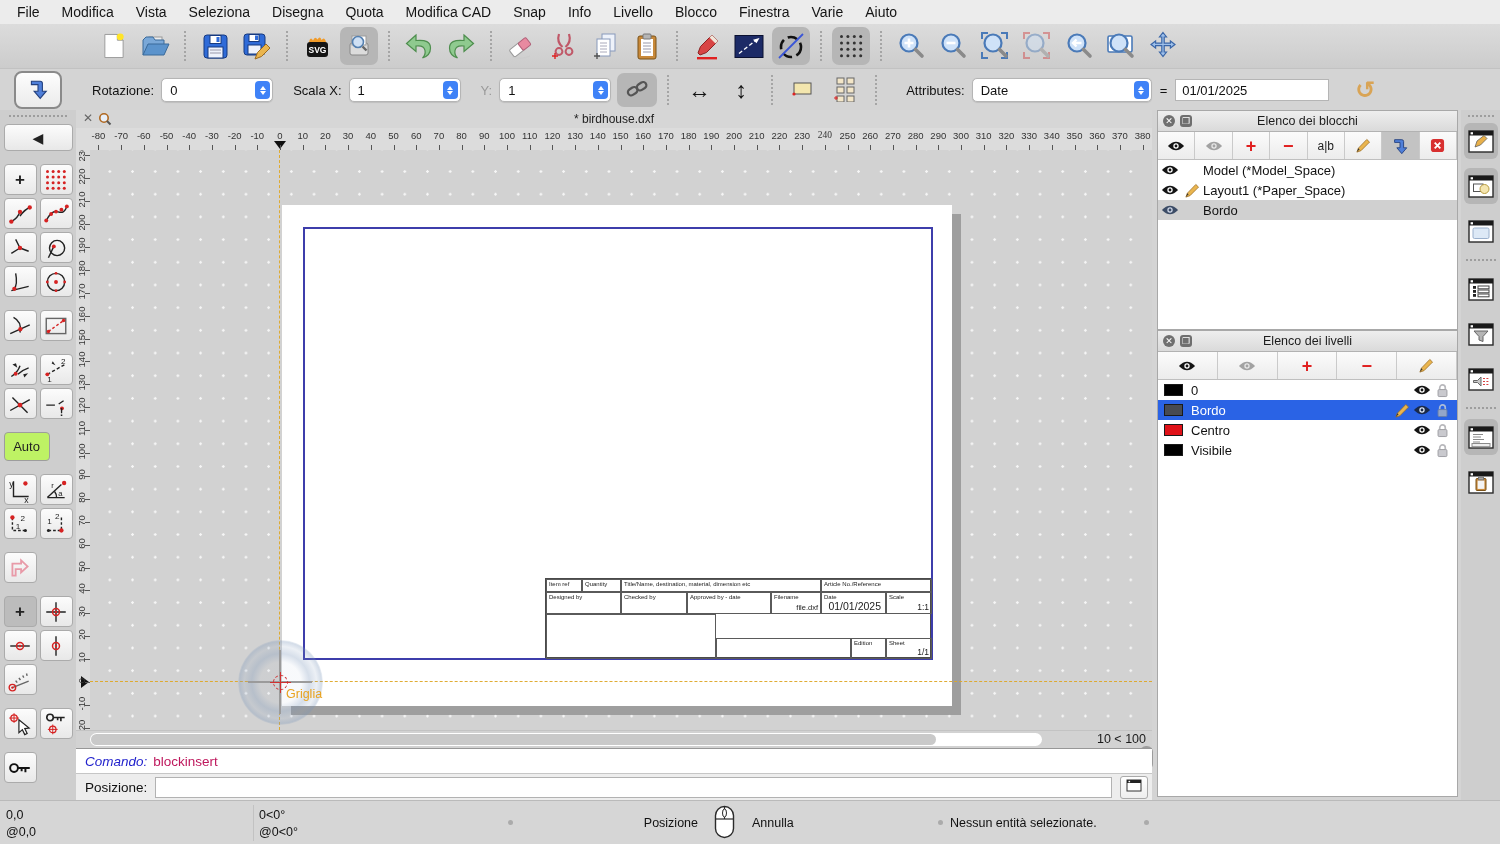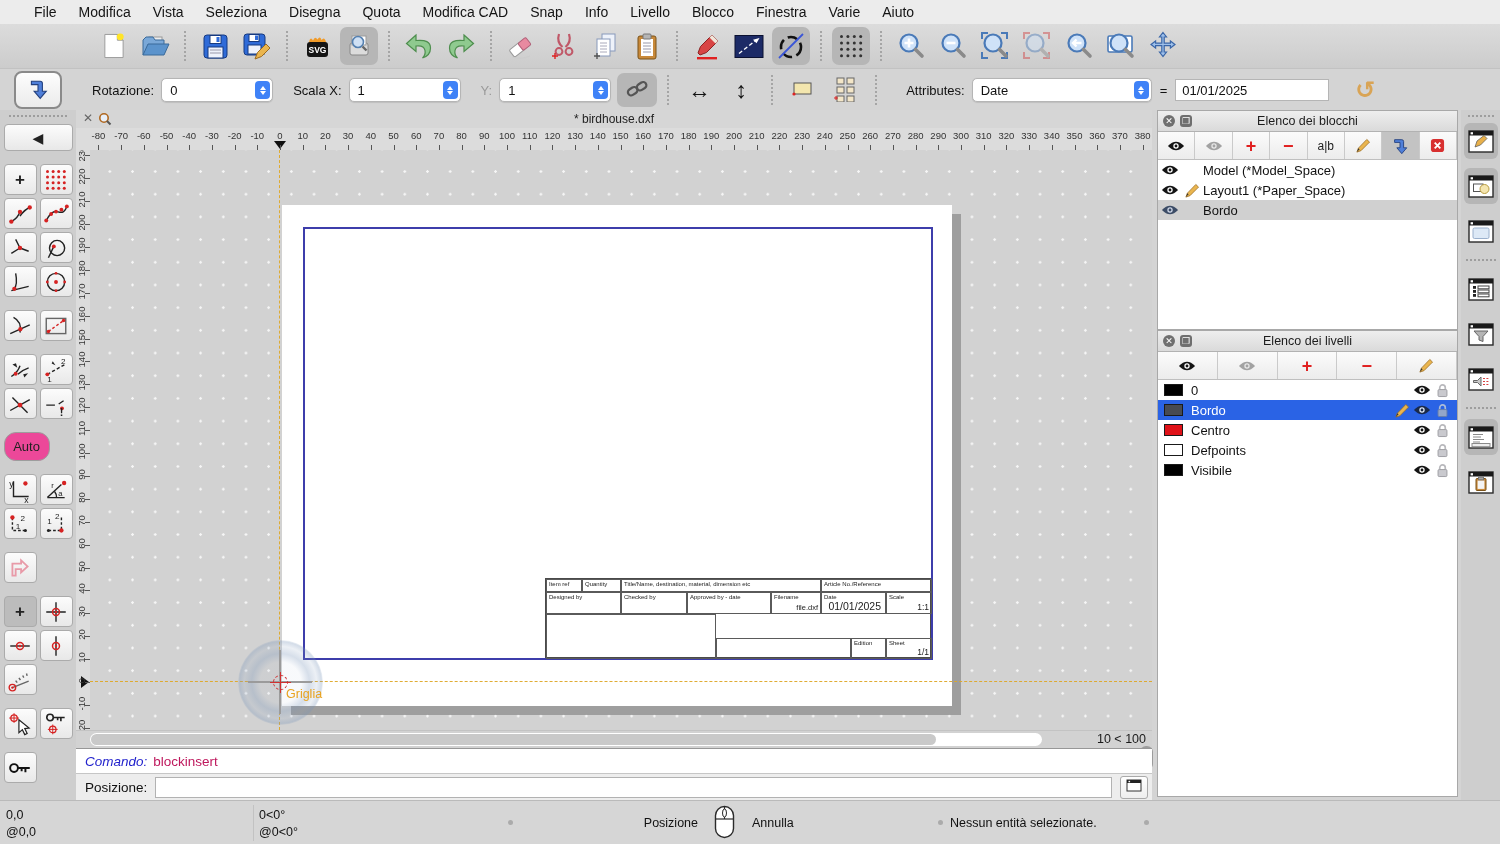--- a/index.html
+++ b/index.html
@@ -1,21 +1,21 @@
 <!DOCTYPE html>
 <html><head>
 <meta charset="utf-8">
 <style>
   html,body{margin:0;padding:0}
   body{width:1500px;height:844px;position:relative;overflow:hidden;background:#d4d4d4;
        font-family:"Liberation Sans",sans-serif;color:#111;-webkit-font-smoothing:antialiased}
   .abs{position:absolute}
   
   #menubar{position:absolute;top:0;left:0;right:0;height:24px;background:#ececec;border-bottom:1px solid #000000;
-           display:flex;align-items:center;padding-left:23px}
+           display:flex;align-items:center;padding-left:6px}
   .menu-item{font-size:14px;color:#141414;padding:0 11px;line-height:24px;white-space:nowrap}
   
   #toolbar{position:absolute;top:24px;left:0;right:0;height:44px;background:linear-gradient(#dcdcdc,#cccccc);
            display:flex;align-items:center;padding-left:92px}
   .tbtn{width:38px;height:38px;border-radius:7px;display:flex;align-items:center;justify-content:center;flex:0 0 auto;margin:0 2px}
   .tbtn.pressed{background:#b6b6b6}
   .tbtn.disabled{opacity:.45}
   .tsep{width:0;height:30px;border-left:2px dotted #a5a5a5;margin:0 8px;flex:0 0 auto}
   
   #params{position:absolute;top:68px;left:0;right:0;height:42px;background:#d4d4d4;border-top:1px solid #c2c2c2;
@@ -40,21 +40,21 @@
   
   #sidebar{position:absolute;top:110px;left:0;width:76px;bottom:44px;background:#cecece;border-right:1px solid #b2b2b2;
            display:flex;flex-direction:column;align-items:center;overflow:hidden}
   #sidebar::before{content:"";display:block;width:58px;border-top:2px dotted #9d9d9d;margin:5px 0 4px}
   .srow{display:flex;gap:3px;margin-top:3px;width:69px;justify-content:flex-start}
   .srow.gap{margin-top:13px}
   .sbtn{width:33px;height:31px;background:linear-gradient(#fcfcfc,#e8e8e8);border:1px solid #ababab;border-radius:4px;
         display:flex;align-items:center;justify-content:center;box-sizing:border-box}
   .sbtn.pressed{background:#bcbcbc}
   .sbtn.wide{width:69px;height:27px}
-  .autobtn{width:44px;height:27px;background:#ec4899;border:1px solid #9d9d9d;border-radius:12px;font-size:13px;
+  .autobtn{width:44px;height:27px;background:#bef264;border:1px solid #9d9d9d;border-radius:4px;font-size:13px;
            display:flex;align-items:center;justify-content:center;color:#222}
   
   #tabbar{position:absolute;top:110px;left:76px;width:1076px;height:18px;background:#d6d6d6;border-bottom:1px solid #c0c0c0}
   #tab-title{position:absolute;left:0;right:0;text-align:center;font-size:12px;line-height:18px;color:#222}
   #tab-close{position:absolute;left:7px;top:1px;font-size:12px;color:#666}
   #tab-appicon{position:absolute;left:22px;top:2px}
   #hruler{position:absolute;top:128px;left:76px;width:1076px;height:22px;background:#dcdcdc;border-bottom:1px solid #bdbdbd;overflow:hidden}
   .hlab{position:absolute;top:2px;width:28px;text-align:center;font-size:9.5px;color:#333}
   .htick{position:absolute;bottom:0;width:1px;height:5px;background:#555}
   #hzero{position:absolute;left:198px;top:13px;width:0;height:0;border-left:6px solid transparent;border-right:6px solid transparent;border-top:8px solid #111}
@@ -852,21 +852,21 @@
     <div class="hlab" style="left: 621.3px;">190</div>
     <div class="htick" style="left: 635.3px;"></div>
     <div class="hlab" style="left: 644px;">200</div>
     <div class="htick" style="left: 658px;"></div>
     <div class="hlab" style="left: 666.7px;">210</div>
     <div class="htick" style="left: 680.7px;"></div>
     <div class="hlab" style="left: 689.4px;">220</div>
     <div class="htick" style="left: 703.4px;"></div>
     <div class="hlab" style="left: 712.1px;">230</div>
     <div class="htick" style="left: 726.1px;"></div>
-    <div class="hlab" style="left: 734.8px;">240</div>
+    <div class="hlab" style="left: 734.8px; font-family: Liberation Serif, serif;">240</div>
     <div class="htick" style="left: 748.8px;"></div>
     <div class="hlab" style="left: 757.5px;">250</div>
     <div class="htick" style="left: 771.5px;"></div>
     <div class="hlab" style="left: 780.2px;">260</div>
     <div class="htick" style="left: 794.2px;"></div>
     <div class="hlab" style="left: 802.9px;">270</div>
     <div class="htick" style="left: 816.9px;"></div>
     <div class="hlab" style="left: 825.6px;">280</div>
     <div class="htick" style="left: 839.6px;"></div>
     <div class="hlab" style="left: 848.3px;">290</div>
@@ -1236,37 +1236,20 @@
           </svg>
         </span>
         <span class="lic">
           <svg width="13" height="15" viewBox="0 0 14 16">
             <path d="M4 7 V5 a3 3 0 0 1 6 0 v2" fill="none" stroke="#b9b9bd" stroke-width="1.8"></path>
             <rect x="2.2" y="7" width="9.6" height="7.5" rx="1.2" fill="#c9c9ce" stroke="#9a9aa0"></rect>
           </svg>
         </span>
       </div>
       <div class="lrow">
-        <span class="swatch" style="background: rgb(255, 255, 255);"></span>
-        <span class="lname">Defpoints</span>
-        <span class="lic">
-          <svg width="18" height="12" viewBox="0 0 20 12">
-            <path d="M1 6 Q10 -3.5 19 6 Q10 15.5 1 6 Z" fill="#141414"></path>
-            <circle cx="10" cy="6" r="3" fill="#fff"></circle>
-            <circle cx="10" cy="6" r="1.6" fill="#141414"></circle>
-          </svg>
-        </span>
-        <span class="lic">
-          <svg width="13" height="15" viewBox="0 0 14 16">
-            <path d="M4 7 V5 a3 3 0 0 1 6 0 v2" fill="none" stroke="#b9b9bd" stroke-width="1.8"></path>
-            <rect x="2.2" y="7" width="9.6" height="7.5" rx="1.2" fill="#c9c9ce" stroke="#9a9aa0"></rect>
-          </svg>
-        </span>
-      </div>
-      <div class="lrow">
         <span class="swatch" style="background: rgb(0, 0, 0);"></span>
         <span class="lname">Visibile</span>
         <span class="lic">
           <svg width="18" height="12" viewBox="0 0 20 12">
             <path d="M1 6 Q10 -3.5 19 6 Q10 15.5 1 6 Z" fill="#141414"></path>
             <circle cx="10" cy="6" r="3" fill="#fff"></circle>
             <circle cx="10" cy="6" r="1.6" fill="#141414"></circle>
           </svg>
         </span>
         <span class="lic">

